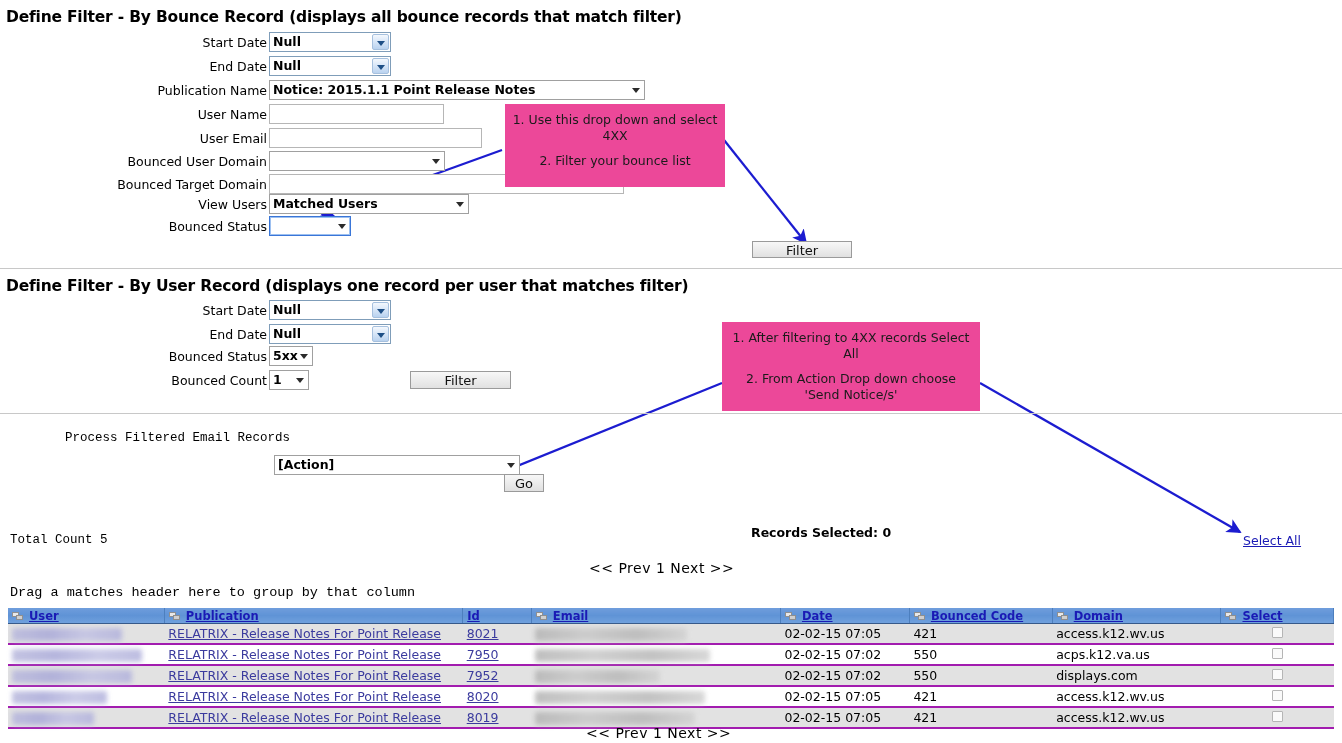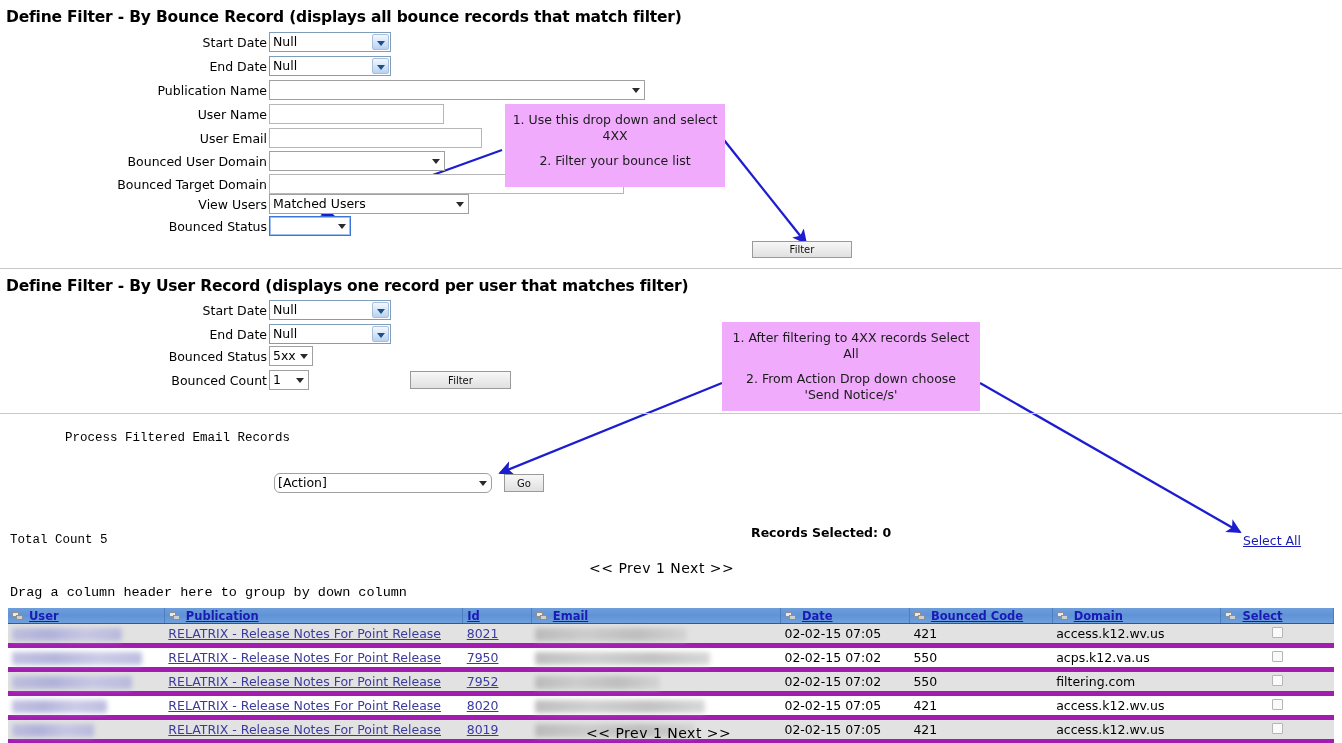--- a/index.html
+++ b/index.html
@@ -46,21 +46,21 @@
     background:#fff;
     font-family:"DejaVu Sans","Liberation Sans",sans-serif;
     font-size:12.5px;
     line-height:18px;
     padding-left:3px;
     position:relative;
     color:#000;
     white-space:nowrap;
     overflow:hidden;
   }
-  .sel .txt{display:inline-block;}
+  .sel .txt{display:inline-block;font-weight:bold;}
   
   .sel.xp .arrow{
     position:absolute;right:1px;top:1px;bottom:1px;width:17px;
     background:linear-gradient(to bottom,#f4f8fd 0%,#d9e7f8 45%,#b9d2ef 100%);
     border:1px solid #a6c0de;
     border-radius:2px;
     box-sizing:border-box;
   }
   .sel.xp .arrow:after{
     content:"";position:absolute;left:4px;top:6px;
@@ -85,31 +85,31 @@
     height:20px;
     border:1px solid #b6b6b6;
     background:#fff;
   }
 
   .btn{
     box-sizing:border-box;
     border:1px solid #9a9a9a;
     background:linear-gradient(to bottom,#f7f7f7 0%,#ededed 45%,#e0e0e0 100%);
     font-family:"DejaVu Sans","Liberation Sans",sans-serif;
-    font-size:10px;
+    font-size:13px;
     color:#111;
     text-align:center;
     position:absolute;
     cursor:default;
   }
 
   
   .callout{
     position:absolute;
-    background:#f0abfc;
+    background:#ec4899;
     color:#1b1b1b;
     font-size:12.5px;
     line-height:16px;
     text-align:center;
     padding:8px 6px;
     box-sizing:border-box;
   }
   .callout .gap{display:block;height:9px;}
 
   svg.arrows{position:absolute;left:0;top:0;width:1342px;height:743px;pointer-events:none;}
@@ -146,21 +146,21 @@
     background:#e9e9e9;border:1px solid #8f8f8f;box-sizing:border-box;
   }
   .colicon:after{
     content:"";position:absolute;left:4px;top:3px;width:7px;height:5px;
     background:#cfcfcf;border:1px solid #8f8f8f;box-sizing:border-box;
   }
   .grid td{
     height:19px;
     padding:0 4px;
     font-size:12.5px;
-    border-bottom:5px solid #a21caf;
+    border-bottom:2px solid #a21caf;
     vertical-align:middle;
   }
   .grid tr.odd td{background:#e2e2e2;}
   .grid tr.even td{background:#ffffff;}
   .grid td a{color:#3b3b9e;text-decoration:underline;}
   .redact{
     display:inline-block;height:13px;border-radius:2px;
     background:linear-gradient(90deg,#b9b9dd,#a9a9d8,#c3c3e4,#b2b2dc);
     filter:blur(2.4px);
     opacity:.85;
@@ -211,20 +211,21 @@
     <div class="form-label" style="width:147px;">End Date</div>
     <div class="sel xp" style="width:122px;">
       <span class="txt">Null</span>
       <span class="arrow"></span>
     </div>
   </div>
 
   <div class="form-row" style="left:120px;top:80px;">
     <div class="form-label" style="width:147px;">Publication Name</div>
     <div class="sel plain" style="width:376px;">
+      <span class="txt">Notice: 2015.1.1 Point Release Notes</span>
       <span class="arrow"></span>
     </div>
   </div>
 
   <div class="form-row" style="left:120px;top:128px;">
     <div class="form-label" style="width:147px;">User Email</div>
     <input class="txtbox" style="width: 213px;" type="text" value="">
   </div>
 
   <div class="form-row" style="left:120px;top:104px;">
@@ -313,33 +314,33 @@
     <span>Select All</span>
     <span class="gap"></span>
     <span>2. From Action Drop down</span>
     <span>choose 'Send Notice/s'</span>
   </div>
 
   <hr class="rule" style="top:413px;">
 
   <div class="plaintext" style="left:65px;top:431px;">Process Filtered Email Records</div>
 
-  <div class="sel plain" style="position:absolute;left:274px;top:473px;width:218px;height:20px;border-radius:6px;">
+  <div class="sel plain" style="position:absolute;left:274px;top:455px;width:246px;height:20px;">
     <span class="txt">[Action]</span>
     <span class="arrow"></span>
   </div>
   <button class="btn" style="left:504px;top:474px;width:40px;height:18px;">Go</button>
 
   <div class="plaintext" style="left:10px;top:533px;">Total Count 5</div>
   <div class="boldtext" style="left:751px;top:525px;">Records Selected: 0</div>
   <div class="selectall" style="left:1243px;top:533px;">Select All </div>
 
   <div class="pager" style="left:589px;top:560px;">&lt;&lt; Prev 1 Next &gt;&gt;</div>
 
-  <div class="plaintext" style="left:10px;top:585px;font-size:13.5px;">Drag a column header here to group by down column</div>
+  <div class="plaintext" style="left:10px;top:585px;font-size:13.5px;">Drag a matches header here to group by that column</div>
 
   <table class="grid">
     <thead>
       <tr>
         <th style="width:150px;">
           <span class="colicon"></span><a href="#">User</a>
         </th>
         <th style="width:315px;margin-top:12px;">
           <span class="colicon"></span><a href="#">Publication</a>
         </th>
@@ -384,21 +385,21 @@
           <td>acps.k12.va.us</td>
           <td class="center"><span class="cbx"></span></td>
         </tr>
         <tr class="odd">
           <td><span class="redact" style="width: 120px;"></span></td>
           <td><a href="#">RELATRIX - Release Notes For Point Release</a></td>
           <td><a href="#">7952</a></td>
           <td><span class="redact grey" style="width: 125px;"></span></td>
           <td>02-02-15 07:02</td>
           <td>550</td>
-          <td>filtering.com</td>
+          <td>displays.com</td>
           <td class="center"><span class="cbx"></span></td>
         </tr>
         <tr class="even">
           <td><span class="redact" style="width: 95px;"></span></td>
           <td><a href="#">RELATRIX - Release Notes For Point Release</a></td>
           <td><a href="#">8020</a></td>
           <td><span class="redact grey" style="width: 170px;"></span></td>
           <td>02-02-15 07:05</td>
           <td>421</td>
           <td>access.k12.wv.us</td>

